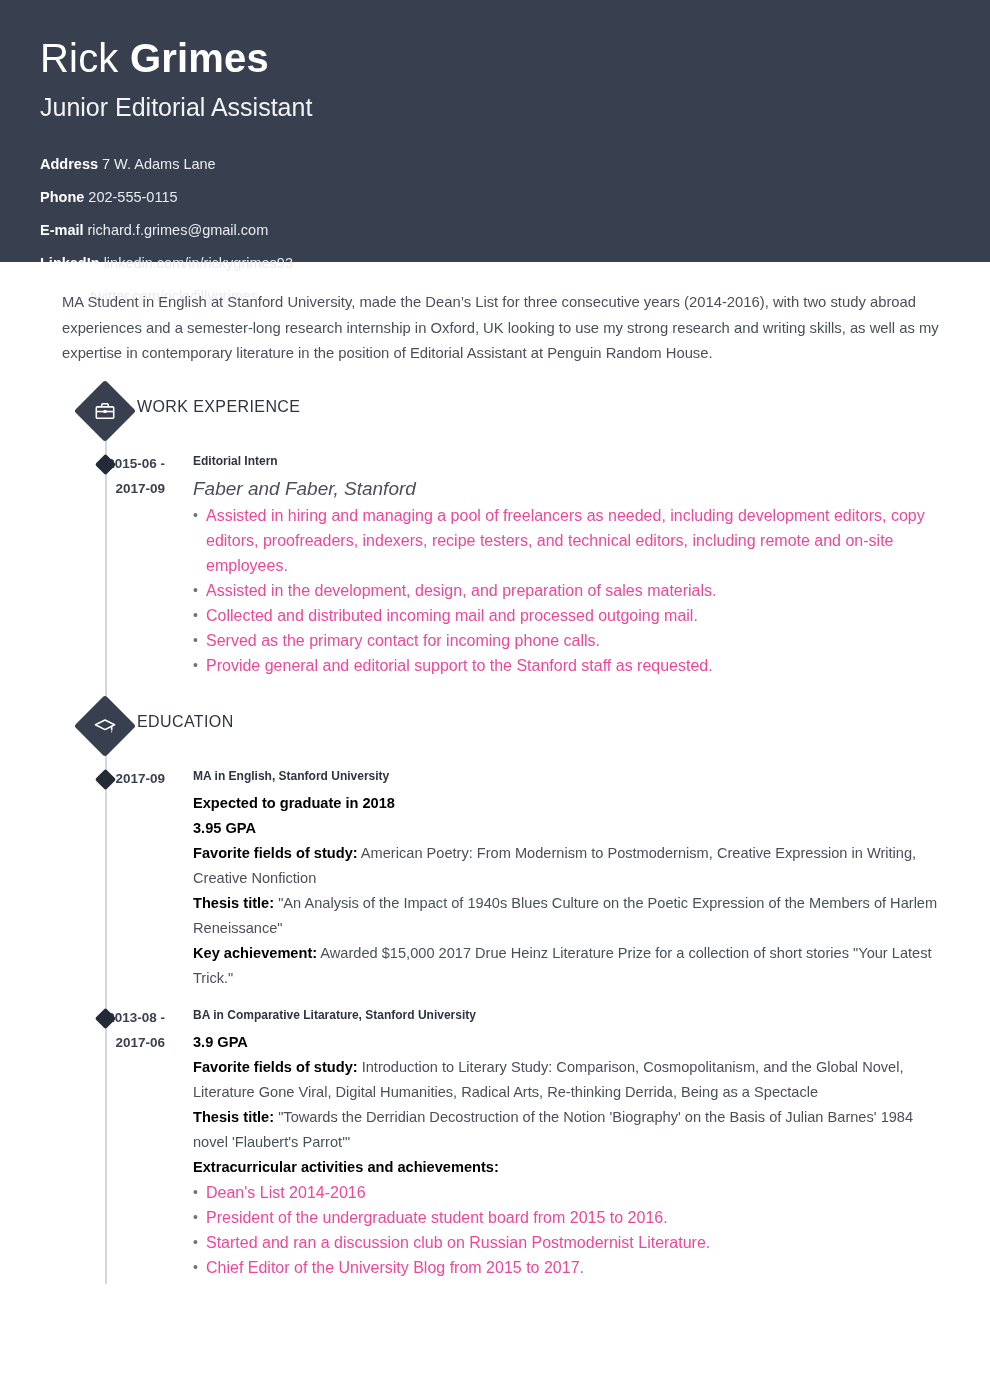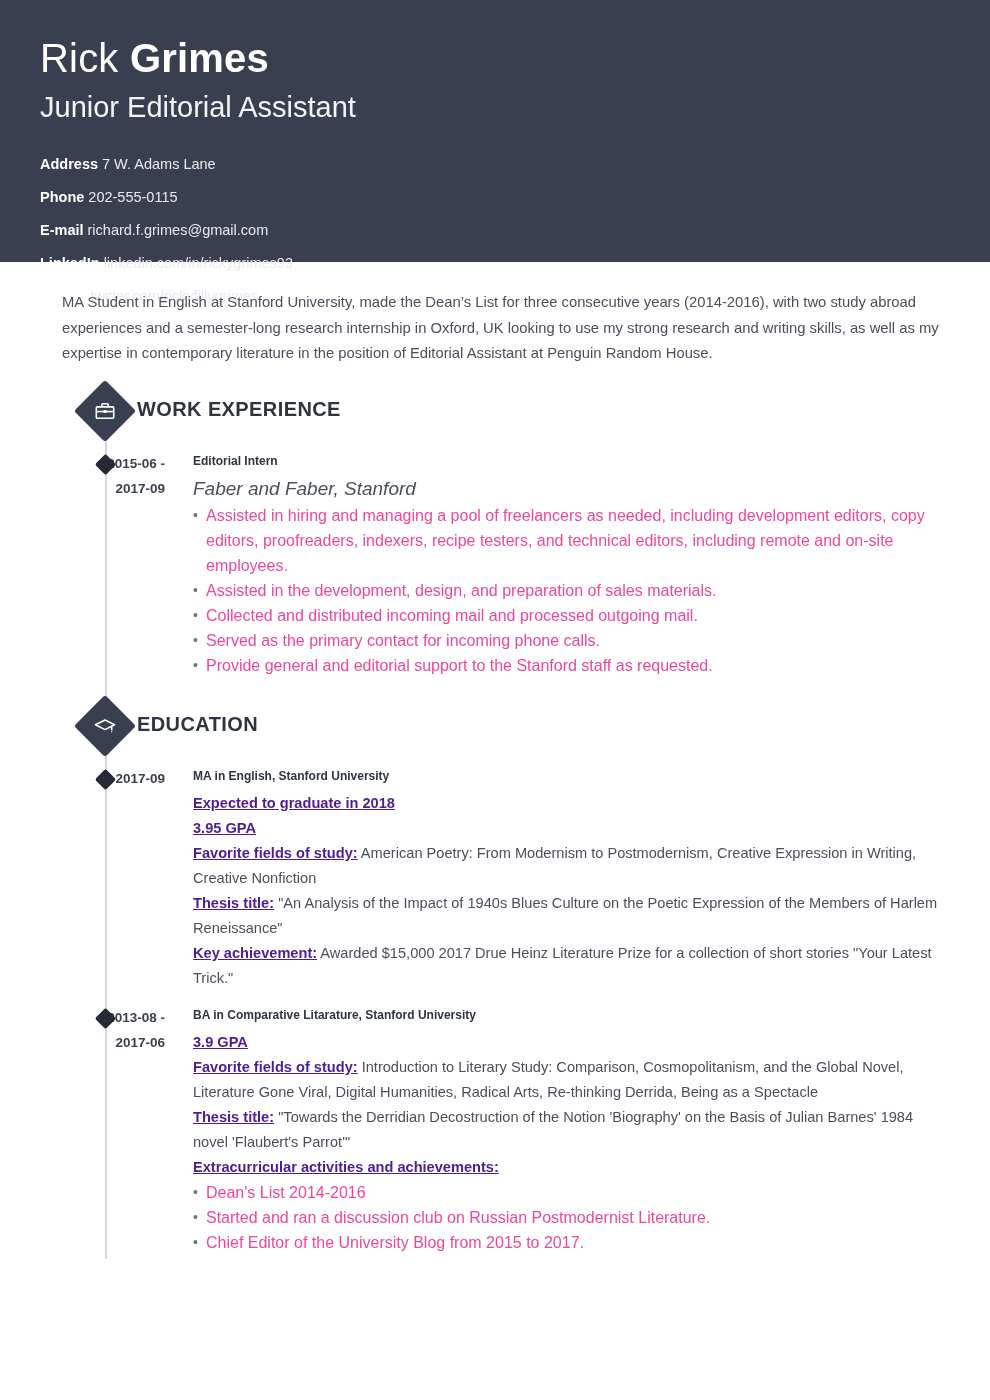--- a/index.html
+++ b/index.html
@@ -28,21 +28,21 @@
     line-height: 52px;
     font-weight: 400;
     letter-spacing: 0.2px;
     margin: 0;
     white-space: nowrap;
   }
   .name .last {
     font-weight: 700;
   }
   .job-title {
-    font-size: 29px;
+    font-size: 25px;
     line-height: 30px;
     font-weight: 400;
     margin: 8px 0 0 0;
     color: #f2f3f5;
   }
   .contact {
     margin-top: 26px;
   }
   .contact-row {
     font-size: 14.5px;
@@ -114,22 +114,22 @@
     align-items: center;
     justify-content: center;
   }
   .diamond-big svg {
     transform: rotate(-45deg);
   }
   .section-title {
     position: absolute;
     left: 97px;
     top: 9px;
-    font-size: 20px;
-    font-weight: 700;
+    font-size: 16px;
+    font-weight: 400;
     letter-spacing: 0.4px;
     color: #2e3440;
   }
 
   .entry {
     position: relative;
     display: flex;
     padding: 0 0 4px 0;
     margin-top: 2px;
   }
@@ -171,23 +171,22 @@
     line-height: 25px;
     color: #4a4f5a;
     margin-bottom: 2px;
   }
   .entry-line {
     font-size: 14.6px;
     line-height: 25px;
     color: #4a4f5a;
   }
   .entry-line b {
-    color: #4c1d95;
-    font-weight: 700;
-    text-decoration: underline;
+    color: #000000;
+    font-weight: 700;
   }
   .bullets {
     list-style: none;
     margin: 0;
     padding: 0;
   }
   .bullets li {
     position: relative;
     font-size: 16px;
     line-height: 25px;
@@ -313,20 +312,21 @@
           <div>2017-06</div>
         </div>
         <div class="entry-body">
           <div class="entry-title">BA in Comparative Litarature, Stanford University</div>
           <div class="entry-line"><b>3.9 GPA</b></div>
           <div class="entry-line"><b>Favorite fields of study:</b> <span>Introduction to Literary Study: Comparison, Cosmopolitanism, and the Global Novel, Literature Gone Viral, Digital Humanities, Radical Arts, Re-thinking Derrida, Being as a Spectacle</span></div>
           <div class="entry-line"><b>Thesis title:</b> <span>"Towards the Derridian Decostruction of the Notion 'Biography' on the Basis of Julian Barnes' 1984 novel 'Flaubert's Parrot'"</span></div>
           <div class="entry-line"><b>Extracurricular activities and achievements:</b></div>
           <ul class="bullets">
             <li>Dean's List 2014-2016</li>
+            <li>President of the undergraduate student board from 2015 to 2016.</li>
             <li>Started and ran a discussion club on Russian Postmodernist Literature.</li>
             <li>Chief Editor of the University Blog from 2015 to 2017.</li>
           </ul>
         </div>
       </div>
     </div>
 
   </div>
 </div>
 

